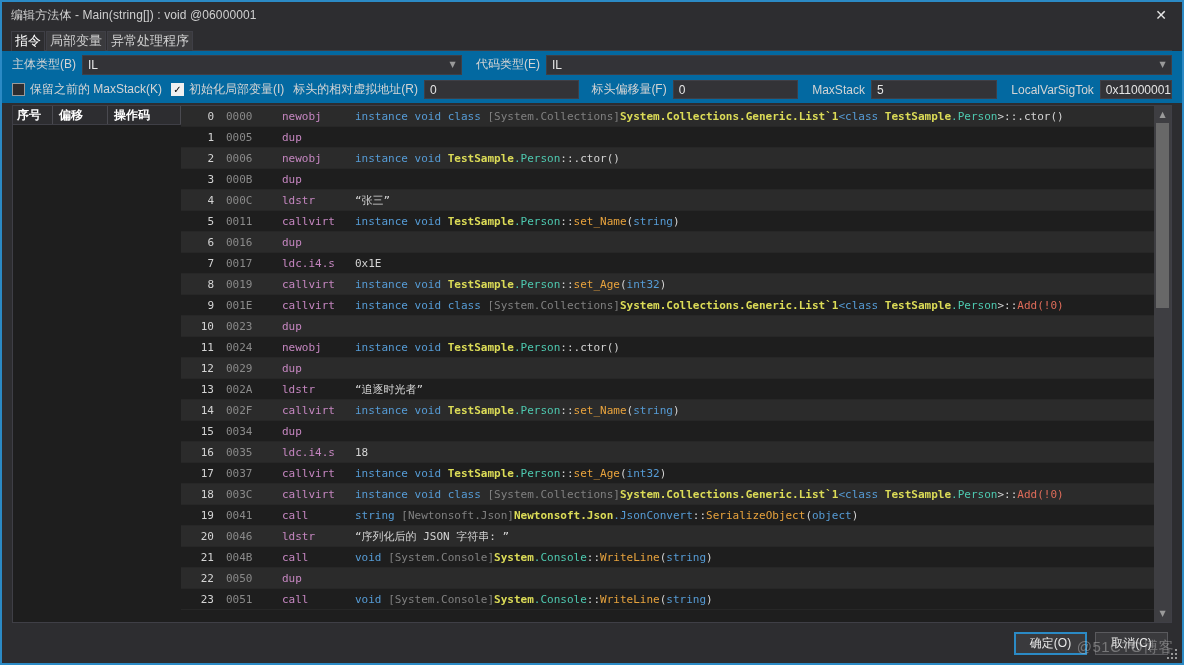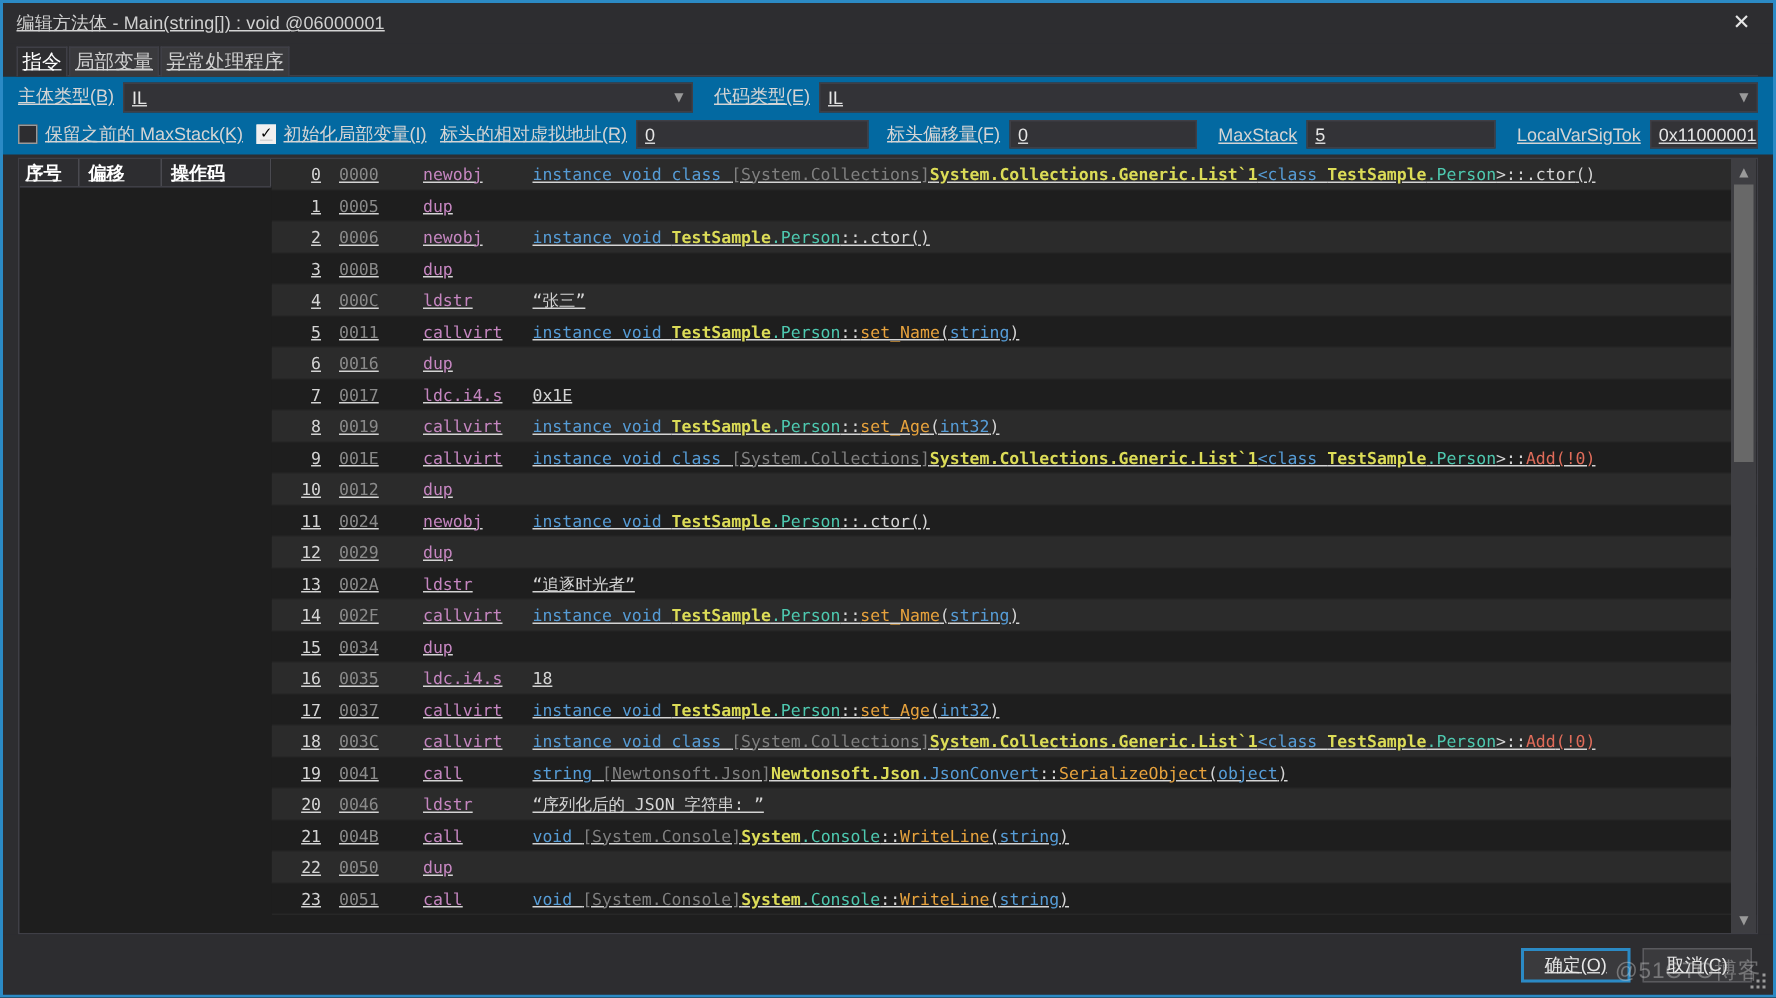--- a/index.html
+++ b/index.html
@@ -15,21 +15,20 @@
     overflow: hidden;
   }
 
   #window {
     position: relative;
     width: 1184px; height: 665px;
     background: #2d2d30;
     border: 2px solid #2b8ac5;
     display: flex;
     flex-direction: column;
-    text-decoration: underline;
   }
 
   
   #titlebar {
     height: 27px;
     background: #2d2d30;
     display: flex;
     align-items: center;
     flex: 0 0 auto;
     padding-left: 9px;
@@ -463,21 +462,21 @@
           <div class="c-rand"><span class="t-kw">instance void </span><span class="t-type">TestSample</span><span class="t-dot">.Person</span><span class="t-pln">::</span><span class="t-mem">set_Age</span><span class="t-pln">(</span><span class="t-kw">int32</span><span class="t-pln">)</span></div>
         </div>
         <div class="grow even">
           <div class="c-idx">9</div>
           <div class="c-off">001E</div>
           <div class="c-op">callvirt</div>
           <div class="c-rand"><span class="t-kw">instance void class </span><span class="t-asm">[System.Collections]</span><span class="t-type">System.Collections.Generic.List`1</span><span class="t-kw">&lt;class </span><span class="t-type">TestSample</span><span class="t-dot">.Person</span><span class="t-pln">&gt;::</span><span class="t-red">Add</span><span class="t-red">(!0)</span></div>
         </div>
         <div class="grow odd">
           <div class="c-idx">10</div>
-          <div class="c-off">0012</div>
+          <div class="c-off">0023</div>
           <div class="c-op">dup</div>
           <div class="c-rand"></div>
         </div>
         <div class="grow even">
           <div class="c-idx">11</div>
           <div class="c-off">0024</div>
           <div class="c-op">newobj</div>
           <div class="c-rand"><span class="t-kw">instance void </span><span class="t-type">TestSample</span><span class="t-dot">.Person</span><span class="t-pln">::.ctor</span><span class="t-pln">()</span></div>
         </div>
         <div class="grow odd">

